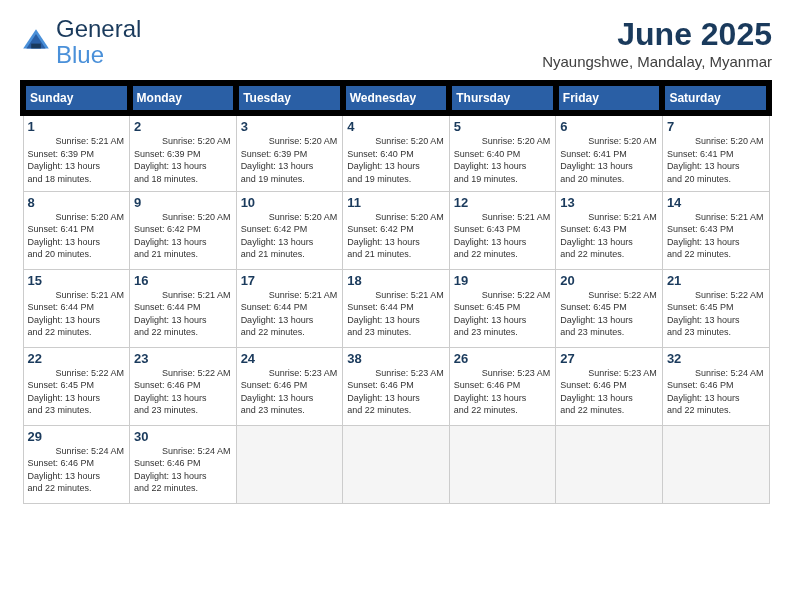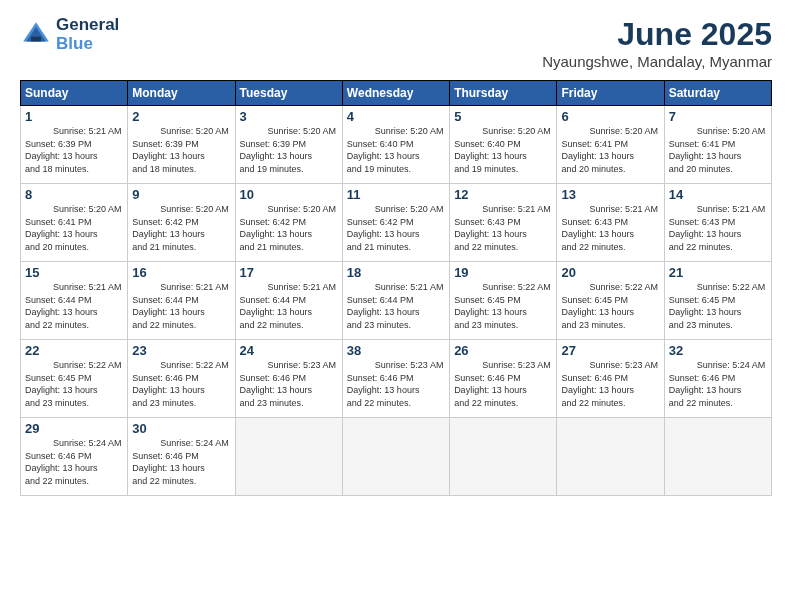--- a/index.html
+++ b/index.html
@@ -20,22 +20,22 @@
       display: flex;
       justify-content: space-between;
       align-items: flex-start;
       margin-bottom: 10px;
     }
     .logo {
       display: flex;
       align-items: center;
     }
     .logo-text {
-      font-size: 17px;
-      font-weight: bold;
+      font-size: 24px;
+      font-weight: normal;
       color: #1a3a5c;
       line-height: 1.1;
     }
     .logo-icon {
       width: 32px;
       height: 32px;
       margin-right: 4px;
     }
     .title-block {
       text-align: right;
@@ -54,21 +54,21 @@
       border-collapse: collapse;
       table-layout: fixed;
     }
     th {
       background: #2a5fa5;
       color: #fff;
       font-size: 12px;
       font-weight: bold;
       padding: 5px 4px;
       text-align: left;
-      border: 1px solid #000000;
+      border: 6px solid #000000;
     }
     td {
       border: 1px solid #ccc;
       vertical-align: top;
       padding: 3px 4px;
       font-size: 9.5px;
       color: #333;
       height: 78px;
     }
     td.empty {

